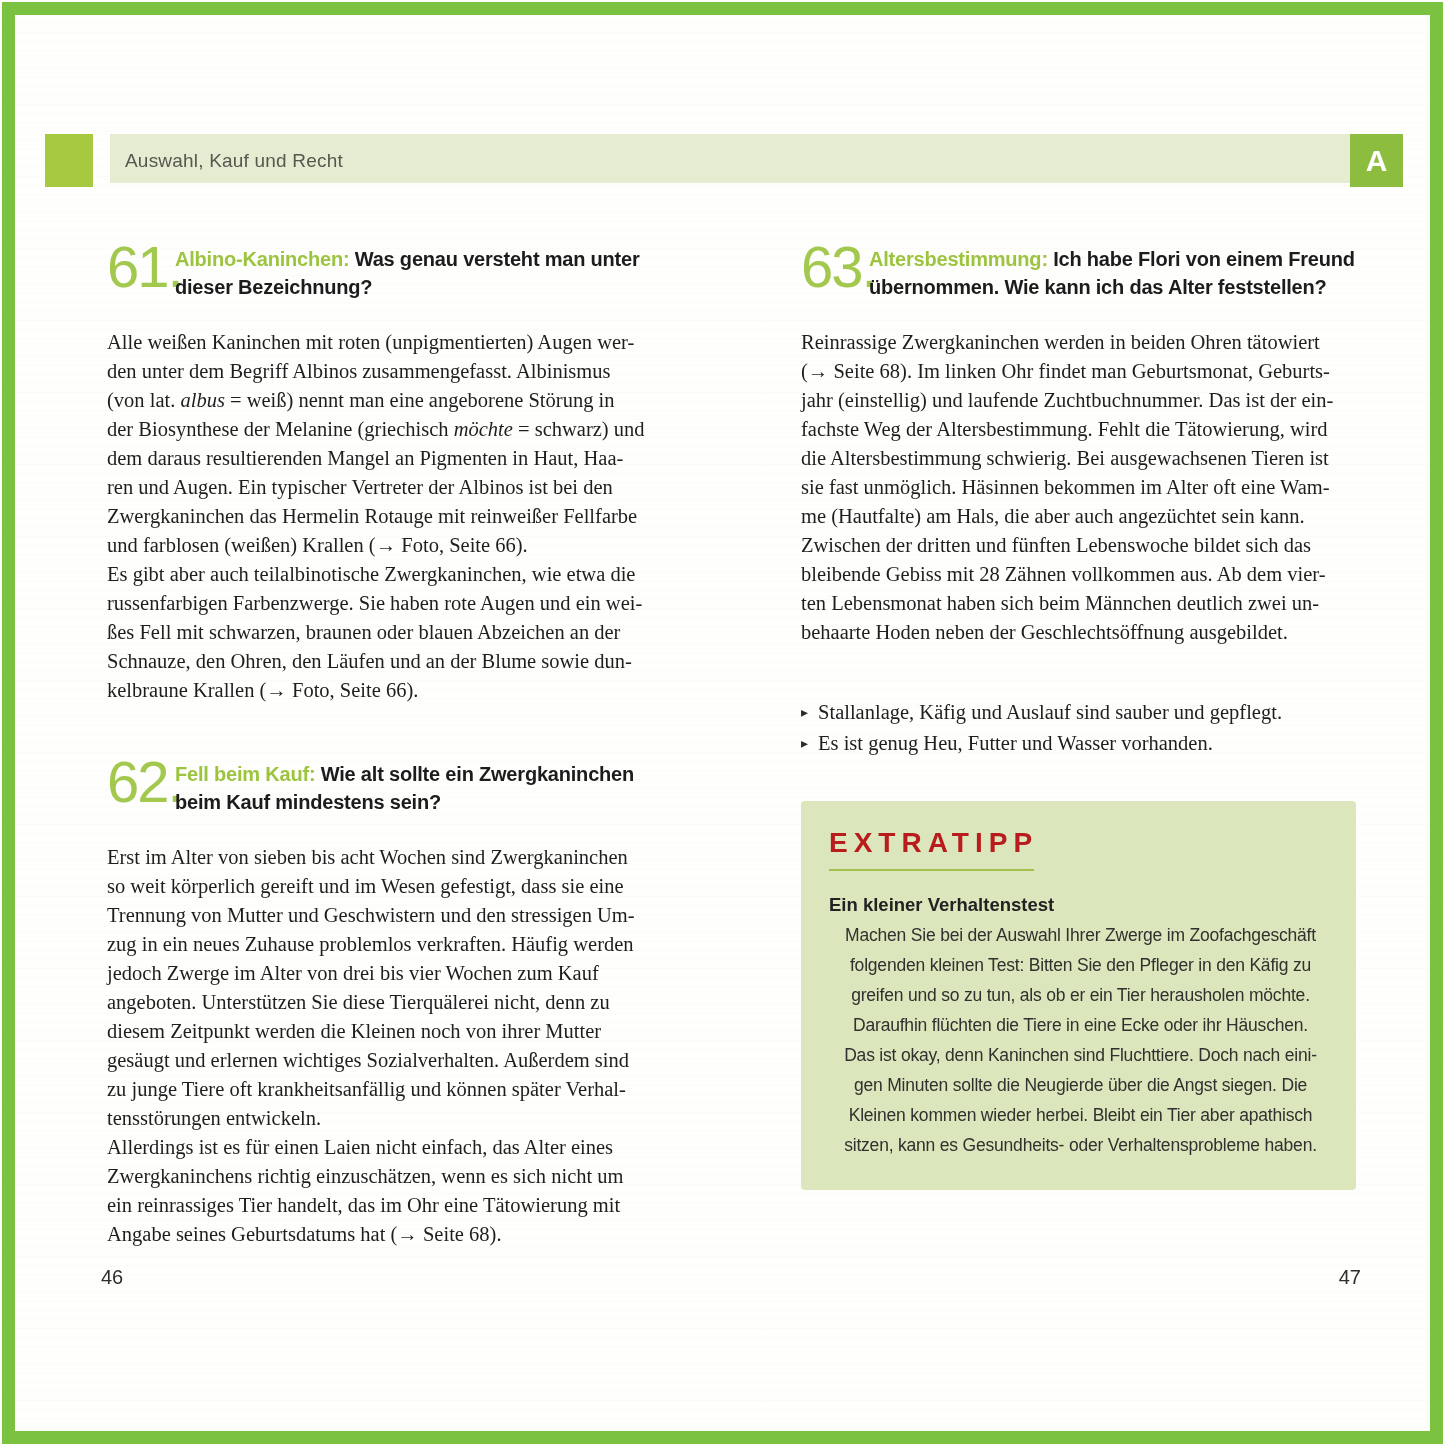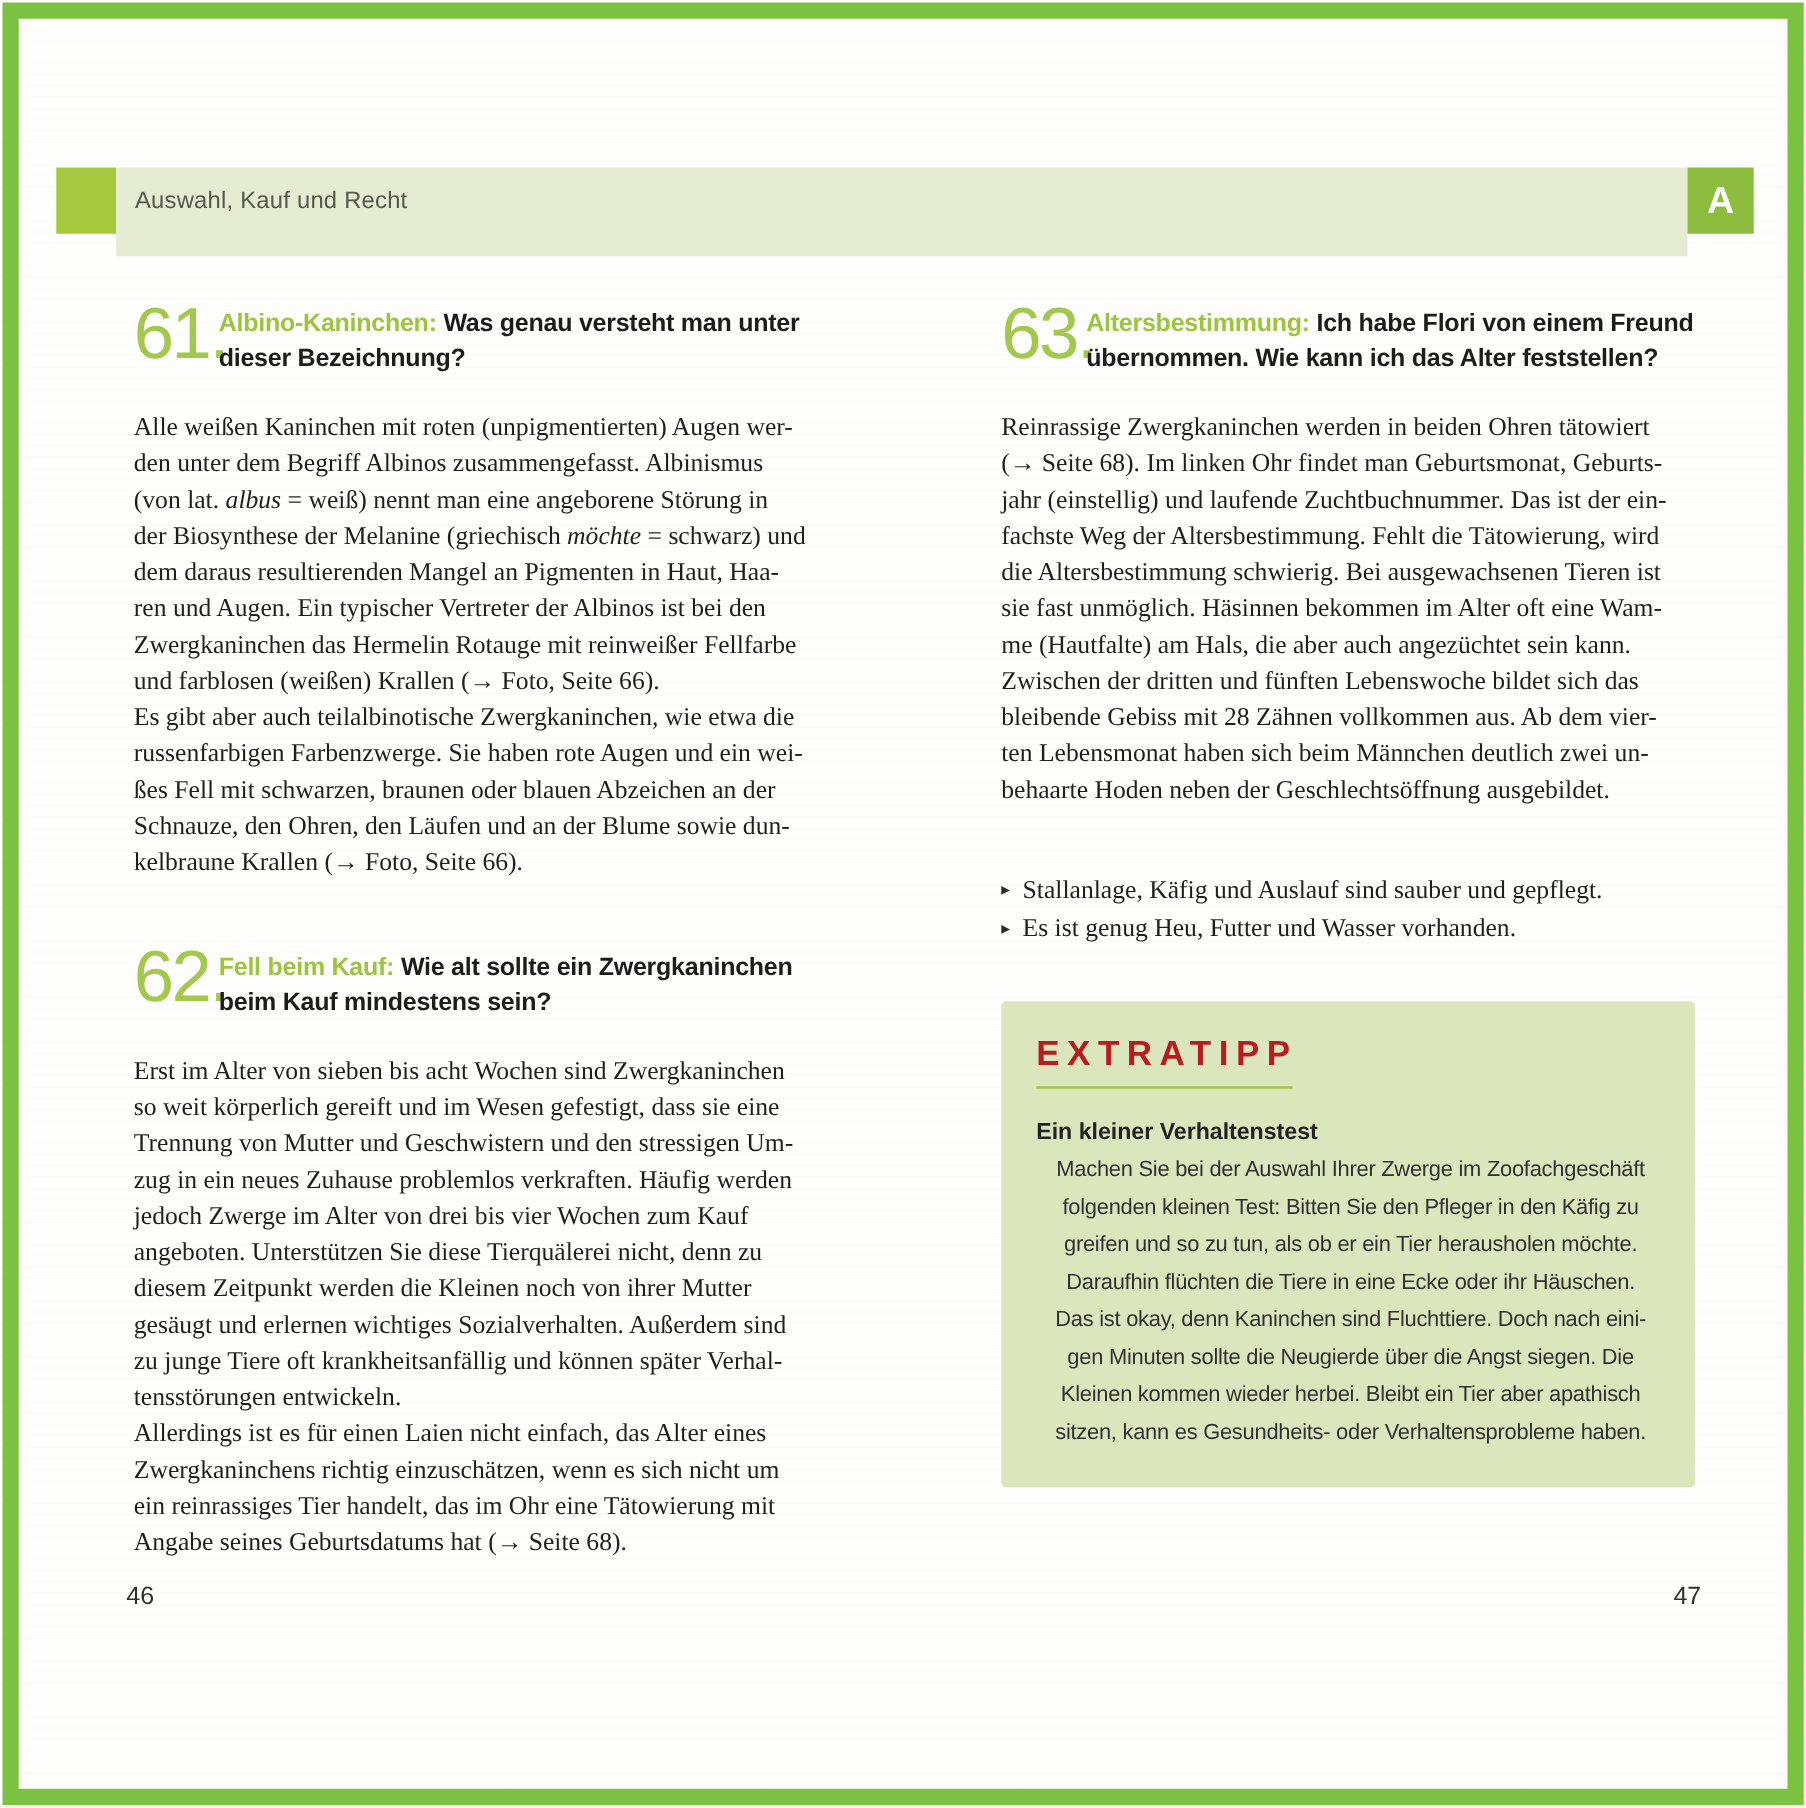--- a/index.html
+++ b/index.html
@@ -6,21 +6,21 @@
   .page{
     position:relative;width:1445px;height:1446px;overflow:hidden;
     background:#fefefd;
     background-image:repeating-linear-gradient(0deg, rgba(120,120,100,0.025) 0 1px, transparent 1px 9px);
     font-family:"Liberation Sans",sans-serif;
   }
   .frame{position:absolute;inset:2px;border:13px solid #7cc241;pointer-events:none;}
 
   
   .header-square{position:absolute;top:134px;left:45px;width:48px;height:53px;background:#a6c93f;}
-  .header-band{position:absolute;top:134px;left:93px;width:1257px;height:71px;background:#e6ecd2;}
+  .header-band{position:absolute;top:134px;left:110px;width:1257px;height:49px;background:#e6ecd2;}
   .header-title{padding-left:15px;font-size:19px;line-height:53px;color:#56574f;letter-spacing:0.2px;}
   .header-tab{position:absolute;top:134px;left:1350px;width:53px;height:53px;background:#8cbd3e;
     color:#ffffff;font-weight:bold;font-size:30px;line-height:53px;text-align:center;}
 
   
   .col{position:absolute;top:240px;width:560px;}
   .col-left{left:107px;}
   .col-right{left:801px;width:555px;}
 
   

